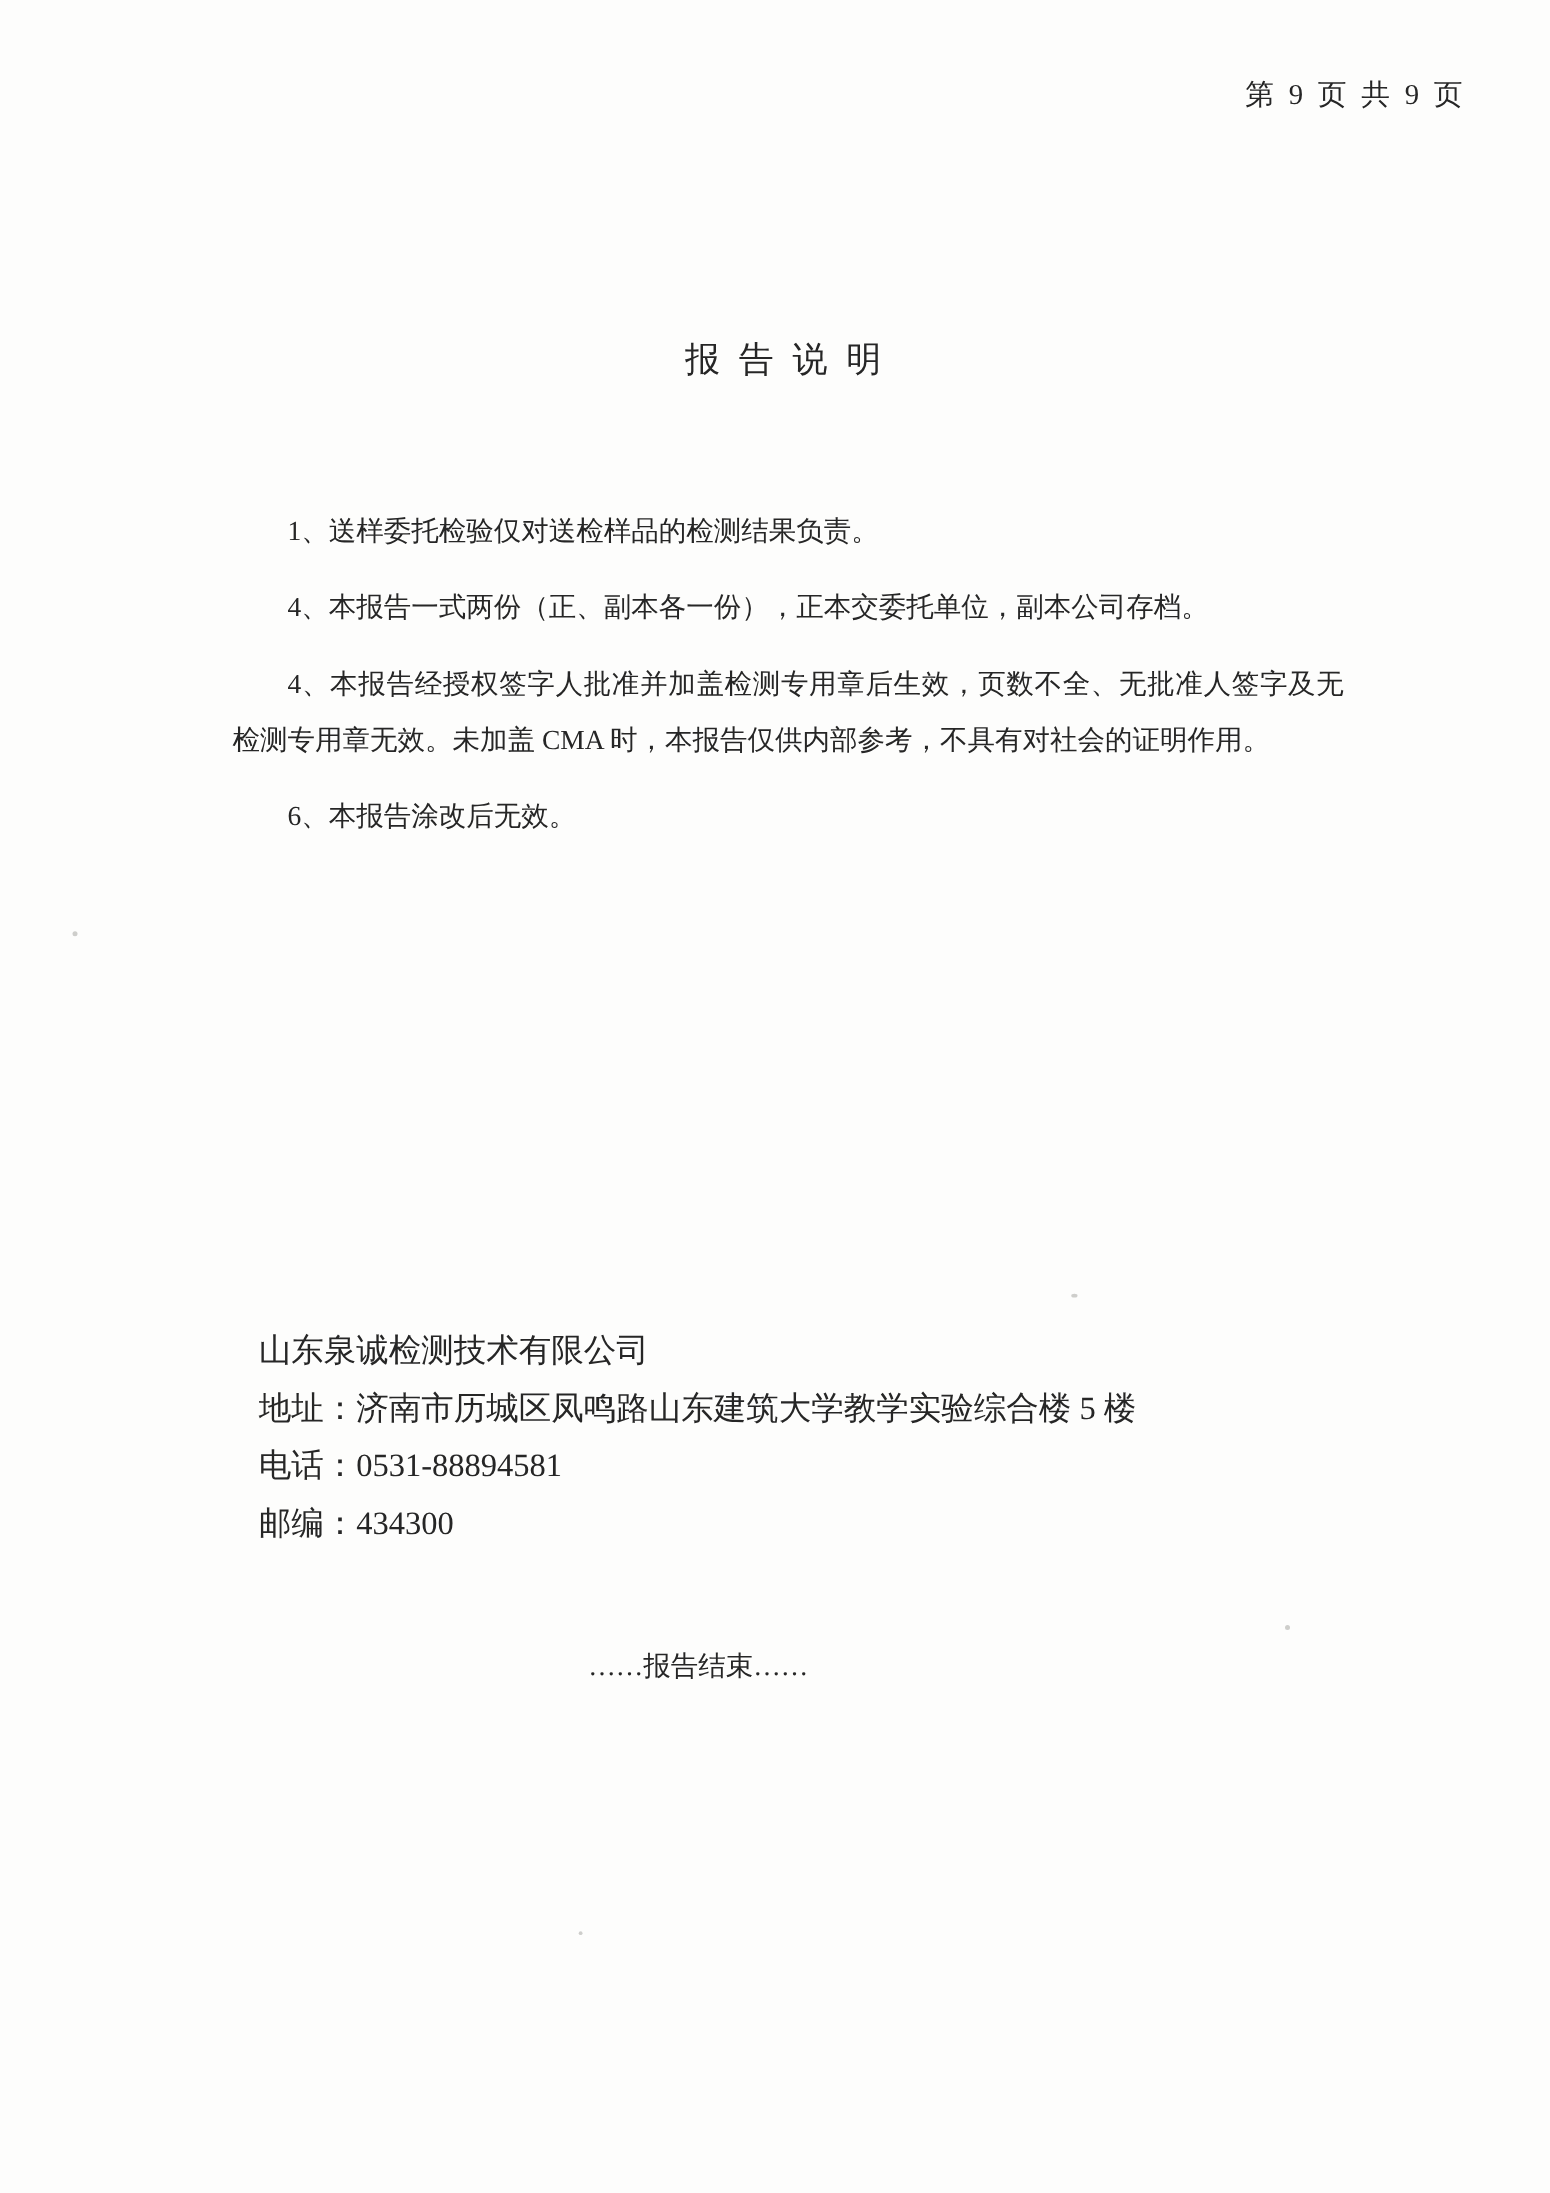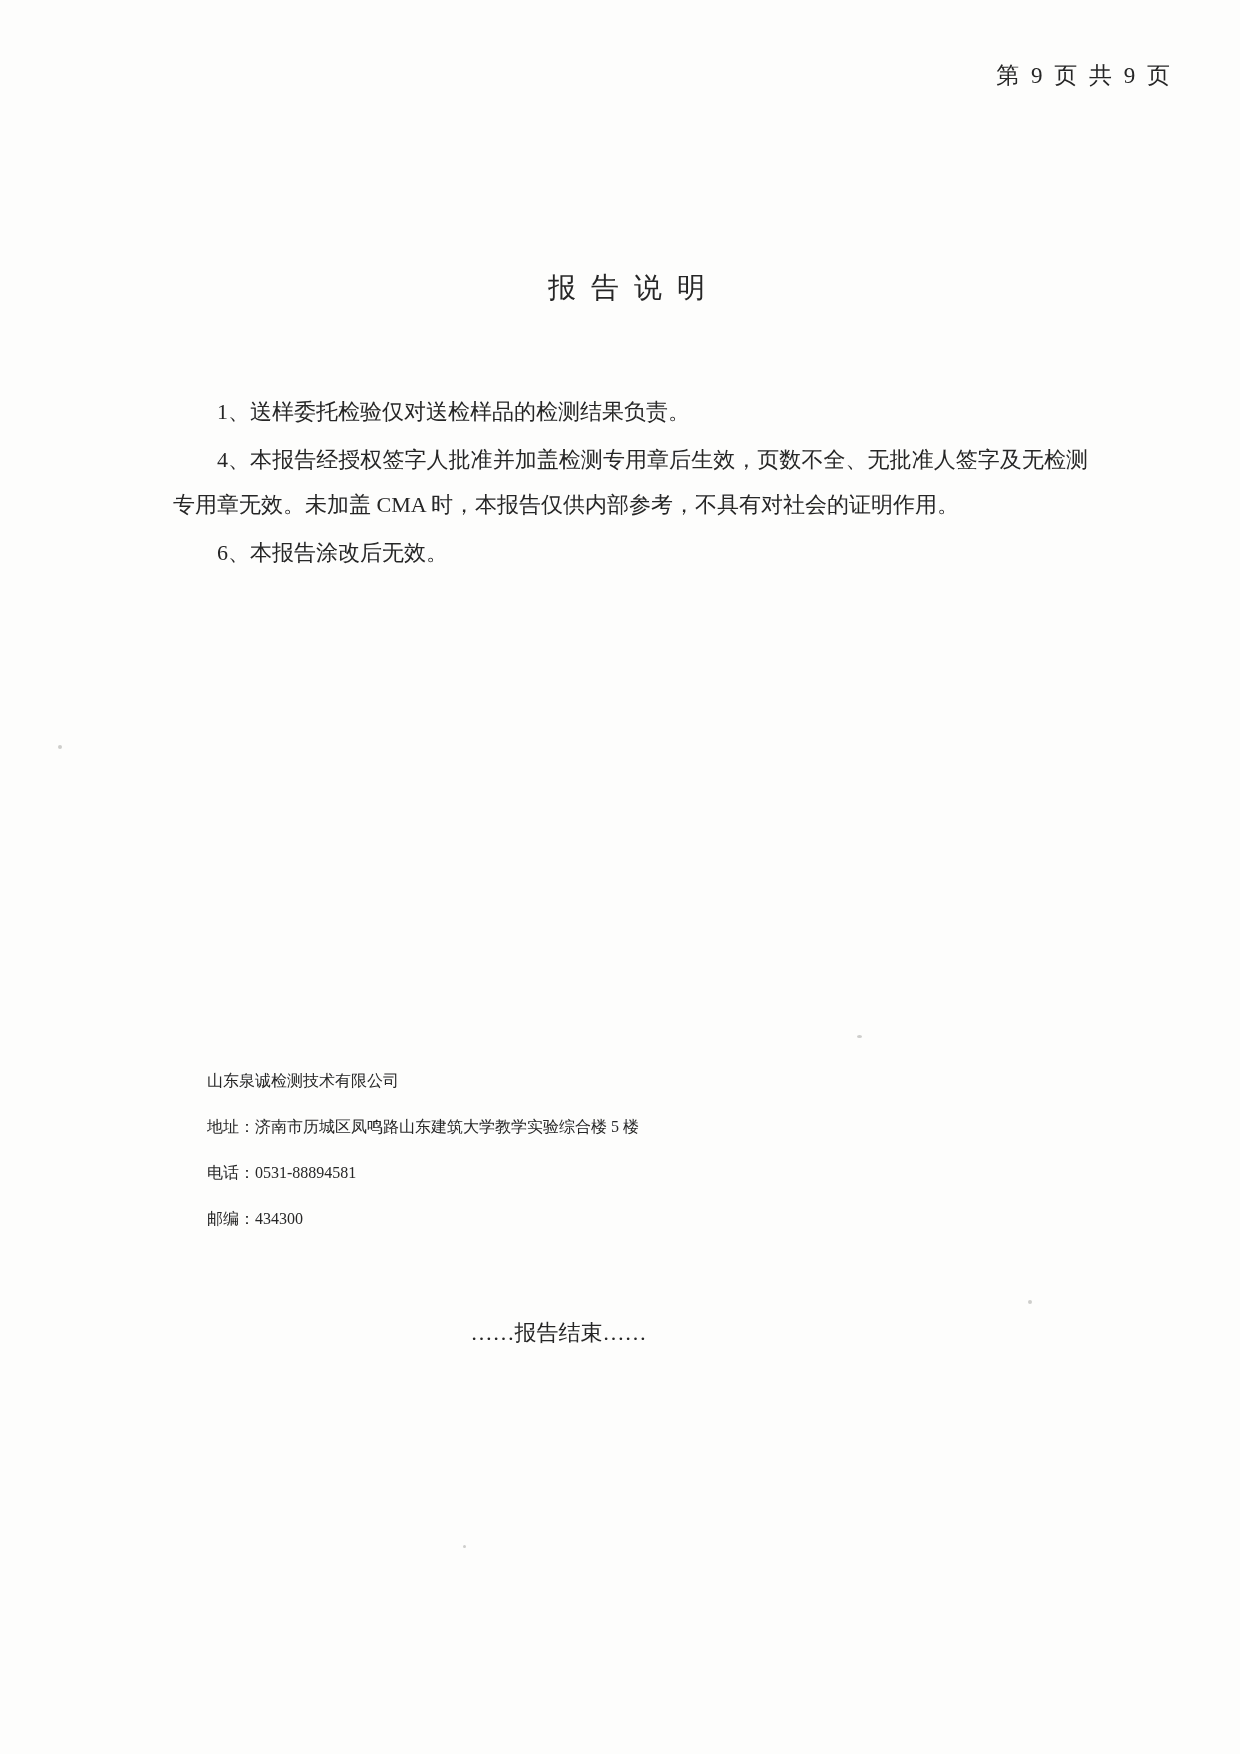--- a/index.html
+++ b/index.html
@@ -40,28 +40,28 @@
   .notes {
     position: absolute;
     top: 386px;
     left: 170px;
     right: 162px;
     font-size: 22px;
     line-height: 45px;
     text-align: justify;
   }
   .notes p {
-    margin: 3px;
+    margin: 16px;
     text-indent: 2em;
   }
   .company {
     position: absolute;
     top: 1058px;
     left: 207px;
-    font-size: 16px;
+    font-size: 26px;
     line-height: 46px;
   }
   .company p {
     margin: 0;
   }
   .end-marker {
     position: absolute;
     top: 1318px;
     left: 0;
     width: 100%;
@@ -86,20 +86,21 @@
 <body>
 
 <div class="page">
 
   <div class="page-number">第 9 页 共 9 页</div>
 
   <h1 class="doc-title">报告说明</h1>
 
   <div class="notes">
     <p>1、送样委托检验仅对送检样品的检测结果负责。</p>
+    <p>4、本报告一式两份（正、副本各一份），正本交委托单位，副本公司存档。</p>
     <p>4、本报告经授权签字人批准并加盖检测专用章后生效，页数不全、无批准人签字及无检测专用章无效。未加盖 CMA 时，本报告仅供内部参考，不具有对社会的证明作用。</p>
     <p>6、本报告涂改后无效。</p>
   </div>
 
   <div class="company">
     <p>山东泉诚检测技术有限公司</p>
     <p><span>地址：</span><span>济南市历城区凤鸣路山东建筑大学教学实验综合楼 5 楼</span></p>
     <p><span>电话：</span><span>0531-88894581</span></p>
     <p><span>邮编：</span><span>434300</span></p>
   </div>

